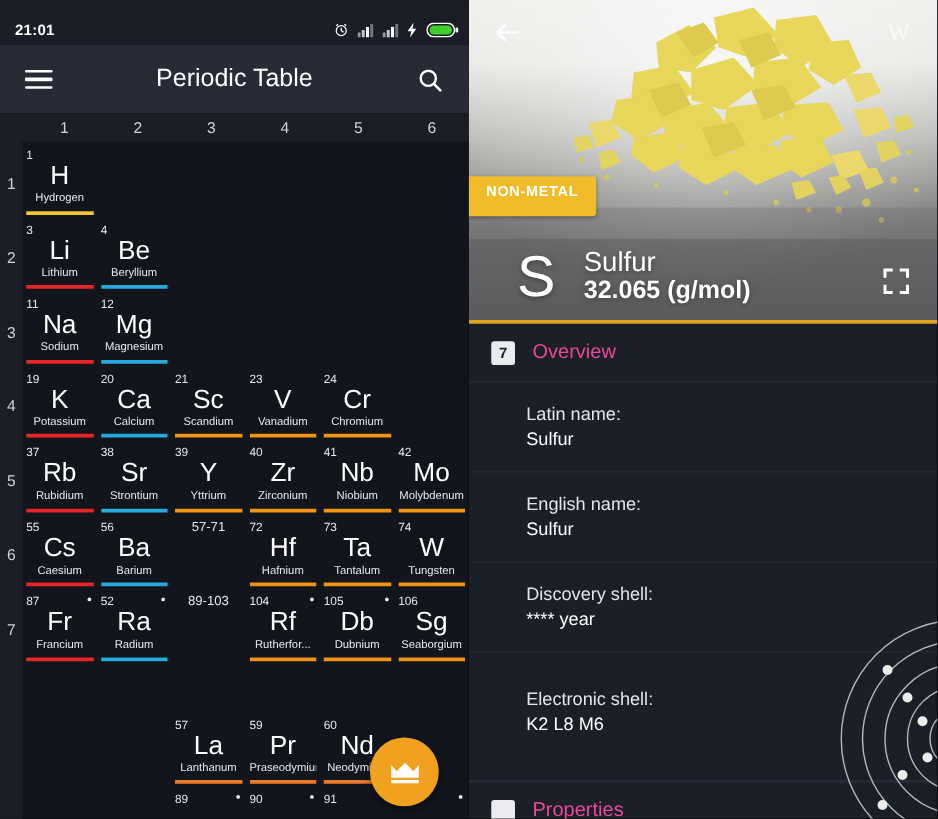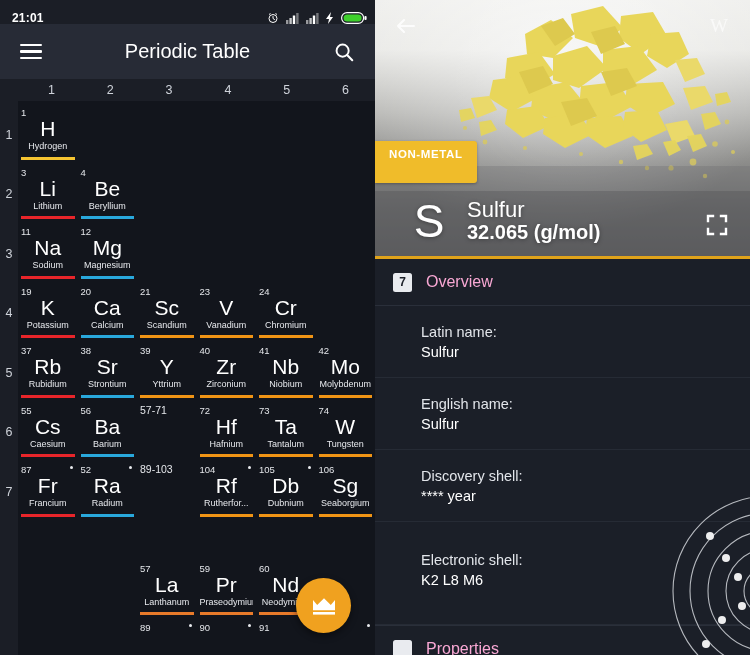--- a/index.html
+++ b/index.html
@@ -7,21 +7,21 @@
     width: 750px; height: 655px;
     background: #000;
     font-family: "Liberation Sans", sans-serif;
     overflow: hidden;
   }
   .screens { display: flex; width: 750px; height: 655px; }
   .screen { width: 375px; height: 655px; position: relative; overflow: hidden; }
 
   
   .statusbar {
-    height: 24px; display: flex; align-items: center;
+    height: 36px; display: flex; align-items: center;
     padding: 12px 8px 0 12px; position: relative; z-index: 40;
   }
   .statusbar.dark { background: #1b1e26; }
   .status-time { color: #fff; font-size: 12px; font-weight: bold; letter-spacing: .2px; }
   .status-icons { margin-left: auto; display: flex; align-items: center; gap: 7px; }
   .status-icons svg { display: block; }
 
   
   .appbar {
     height: 55px; background: #272b36; display: flex; align-items: center;
@@ -69,21 +69,21 @@
     margin-top: -1px; white-space: nowrap;
   }
   .cell .nm {
     text-align: center; color: #e7e9ed; font-size: 9px; line-height: 11px;
     white-space: nowrap; overflow: hidden;
   }
   .cell .bar {
     position: absolute; left: 3px; right: 3px; bottom: 5px; height: 2.6px;
   }
   .cell.range .num {
-    font-size: 10.5px; color: #e4e6ea; line-height: 11px;
+    font-size: 10.5px; color: #e4e6ea; line-height: 11px; text-align: center;
   }
 
   
   .fab {
     position: absolute; right: 24px; bottom: 22px;
     width: 55px; height: 55px; border-radius: 50%;
     background: #f0a11f; display: flex; align-items: center; justify-content: center;
     box-shadow: 0 3px 7px rgba(0,0,0,.45); z-index: 25;
   }
 
@@ -98,21 +98,21 @@
   }
   .hero-photo { position: absolute; inset: 0; }
   .hero-bar {
     position: absolute; top: 24px; left: 0; right: 0; height: 52px;
     display: flex; align-items: center; padding: 0 14px; z-index: 6;
   }
   .hero-bar .icon-btn svg { opacity: .85; }
   .badge {
     position: absolute; left: 0; top: 165px; z-index: 8;
     background: #f0bc2a; color: #fff; font-size: 11.5px; font-weight: bold;
-    letter-spacing: .6px; padding: 7px 14px 23px 14px;
+    letter-spacing: .6px; padding: 7px 14px 13px 14px;
     border-radius: 0 3px 3px 0; box-shadow: 0 1px 3px rgba(0,0,0,.3);
   }
   .hero-info {
     position: absolute; left: 0; right: 0; bottom: 6px; z-index: 8;
     display: flex; align-items: flex-end; padding: 0 16px 8px 16px;
   }
   .hero-sym {
     color: #fff; font-size: 46px; line-height: 48px; width: 76px;
     text-align: center; text-shadow: 0 1px 4px rgba(0,0,0,.35);
   }
@@ -125,21 +125,21 @@
   .section-head {
     height: 47px; display: flex; align-items: center; padding: 0 18px;
     border-bottom: 1px solid #2a2f3a;
   }
   .sec-chip {
     width: 19px; height: 19px; background: #e9ebef; color: #1b1f28;
     font-size: 12px; font-weight: bold; display: flex;
     align-items: center; justify-content: center; border-radius: 2.5px;
     margin-right: 14px;
   }
-  .sec-title { color: #f9a8d4; font-size: 16px; }
+  .sec-title { color: #ec4899; font-size: 16px; }
 
   .prop {
     padding: 16px 18px 15px 46px; border-bottom: 1px solid #262b35;
     position: relative;
   }
   .prop .k { color: #e2e5ea; font-size: 14.5px; line-height: 20px; }
   .prop .v { color: #fff; font-size: 14.5px; line-height: 20px; }
   .prop.shell { padding-bottom: 34px; padding-top: 28px; }
   .atom-diagram { position: absolute; right: -58px; top: -26px; opacity: .92; }
   .section-head.partial { border-bottom: none; border-top: 1px solid #2a2f3a; }

